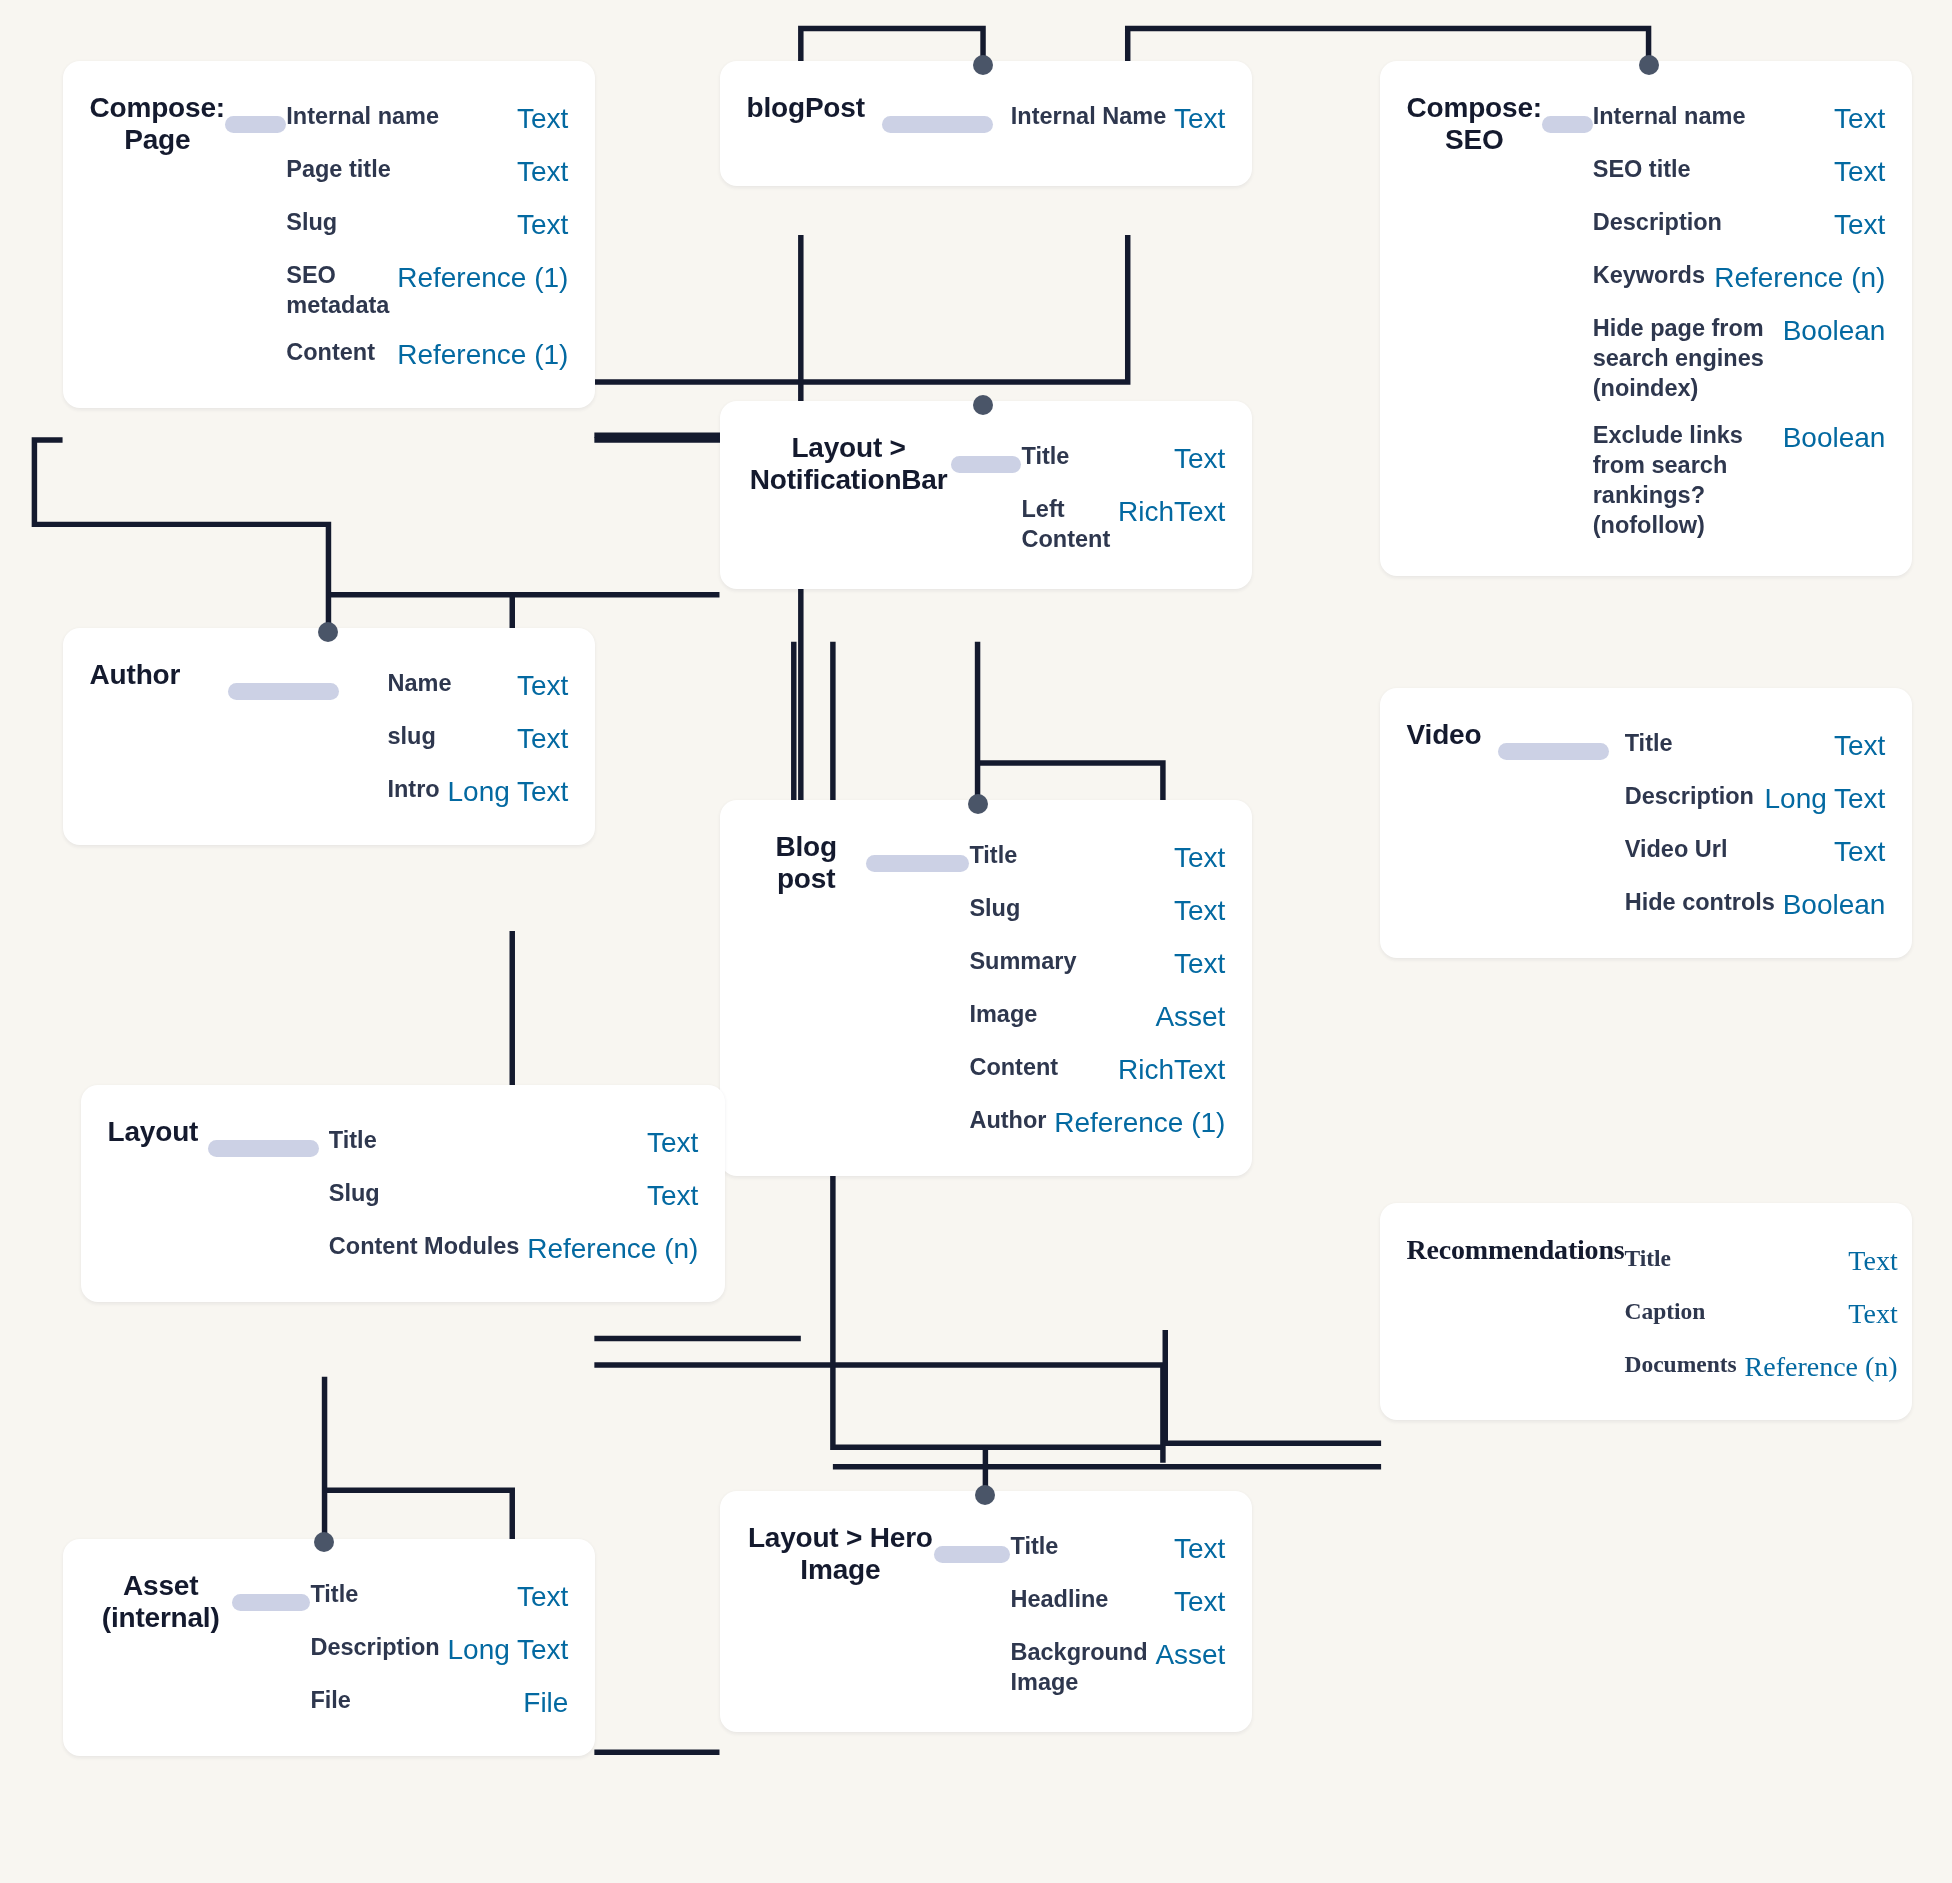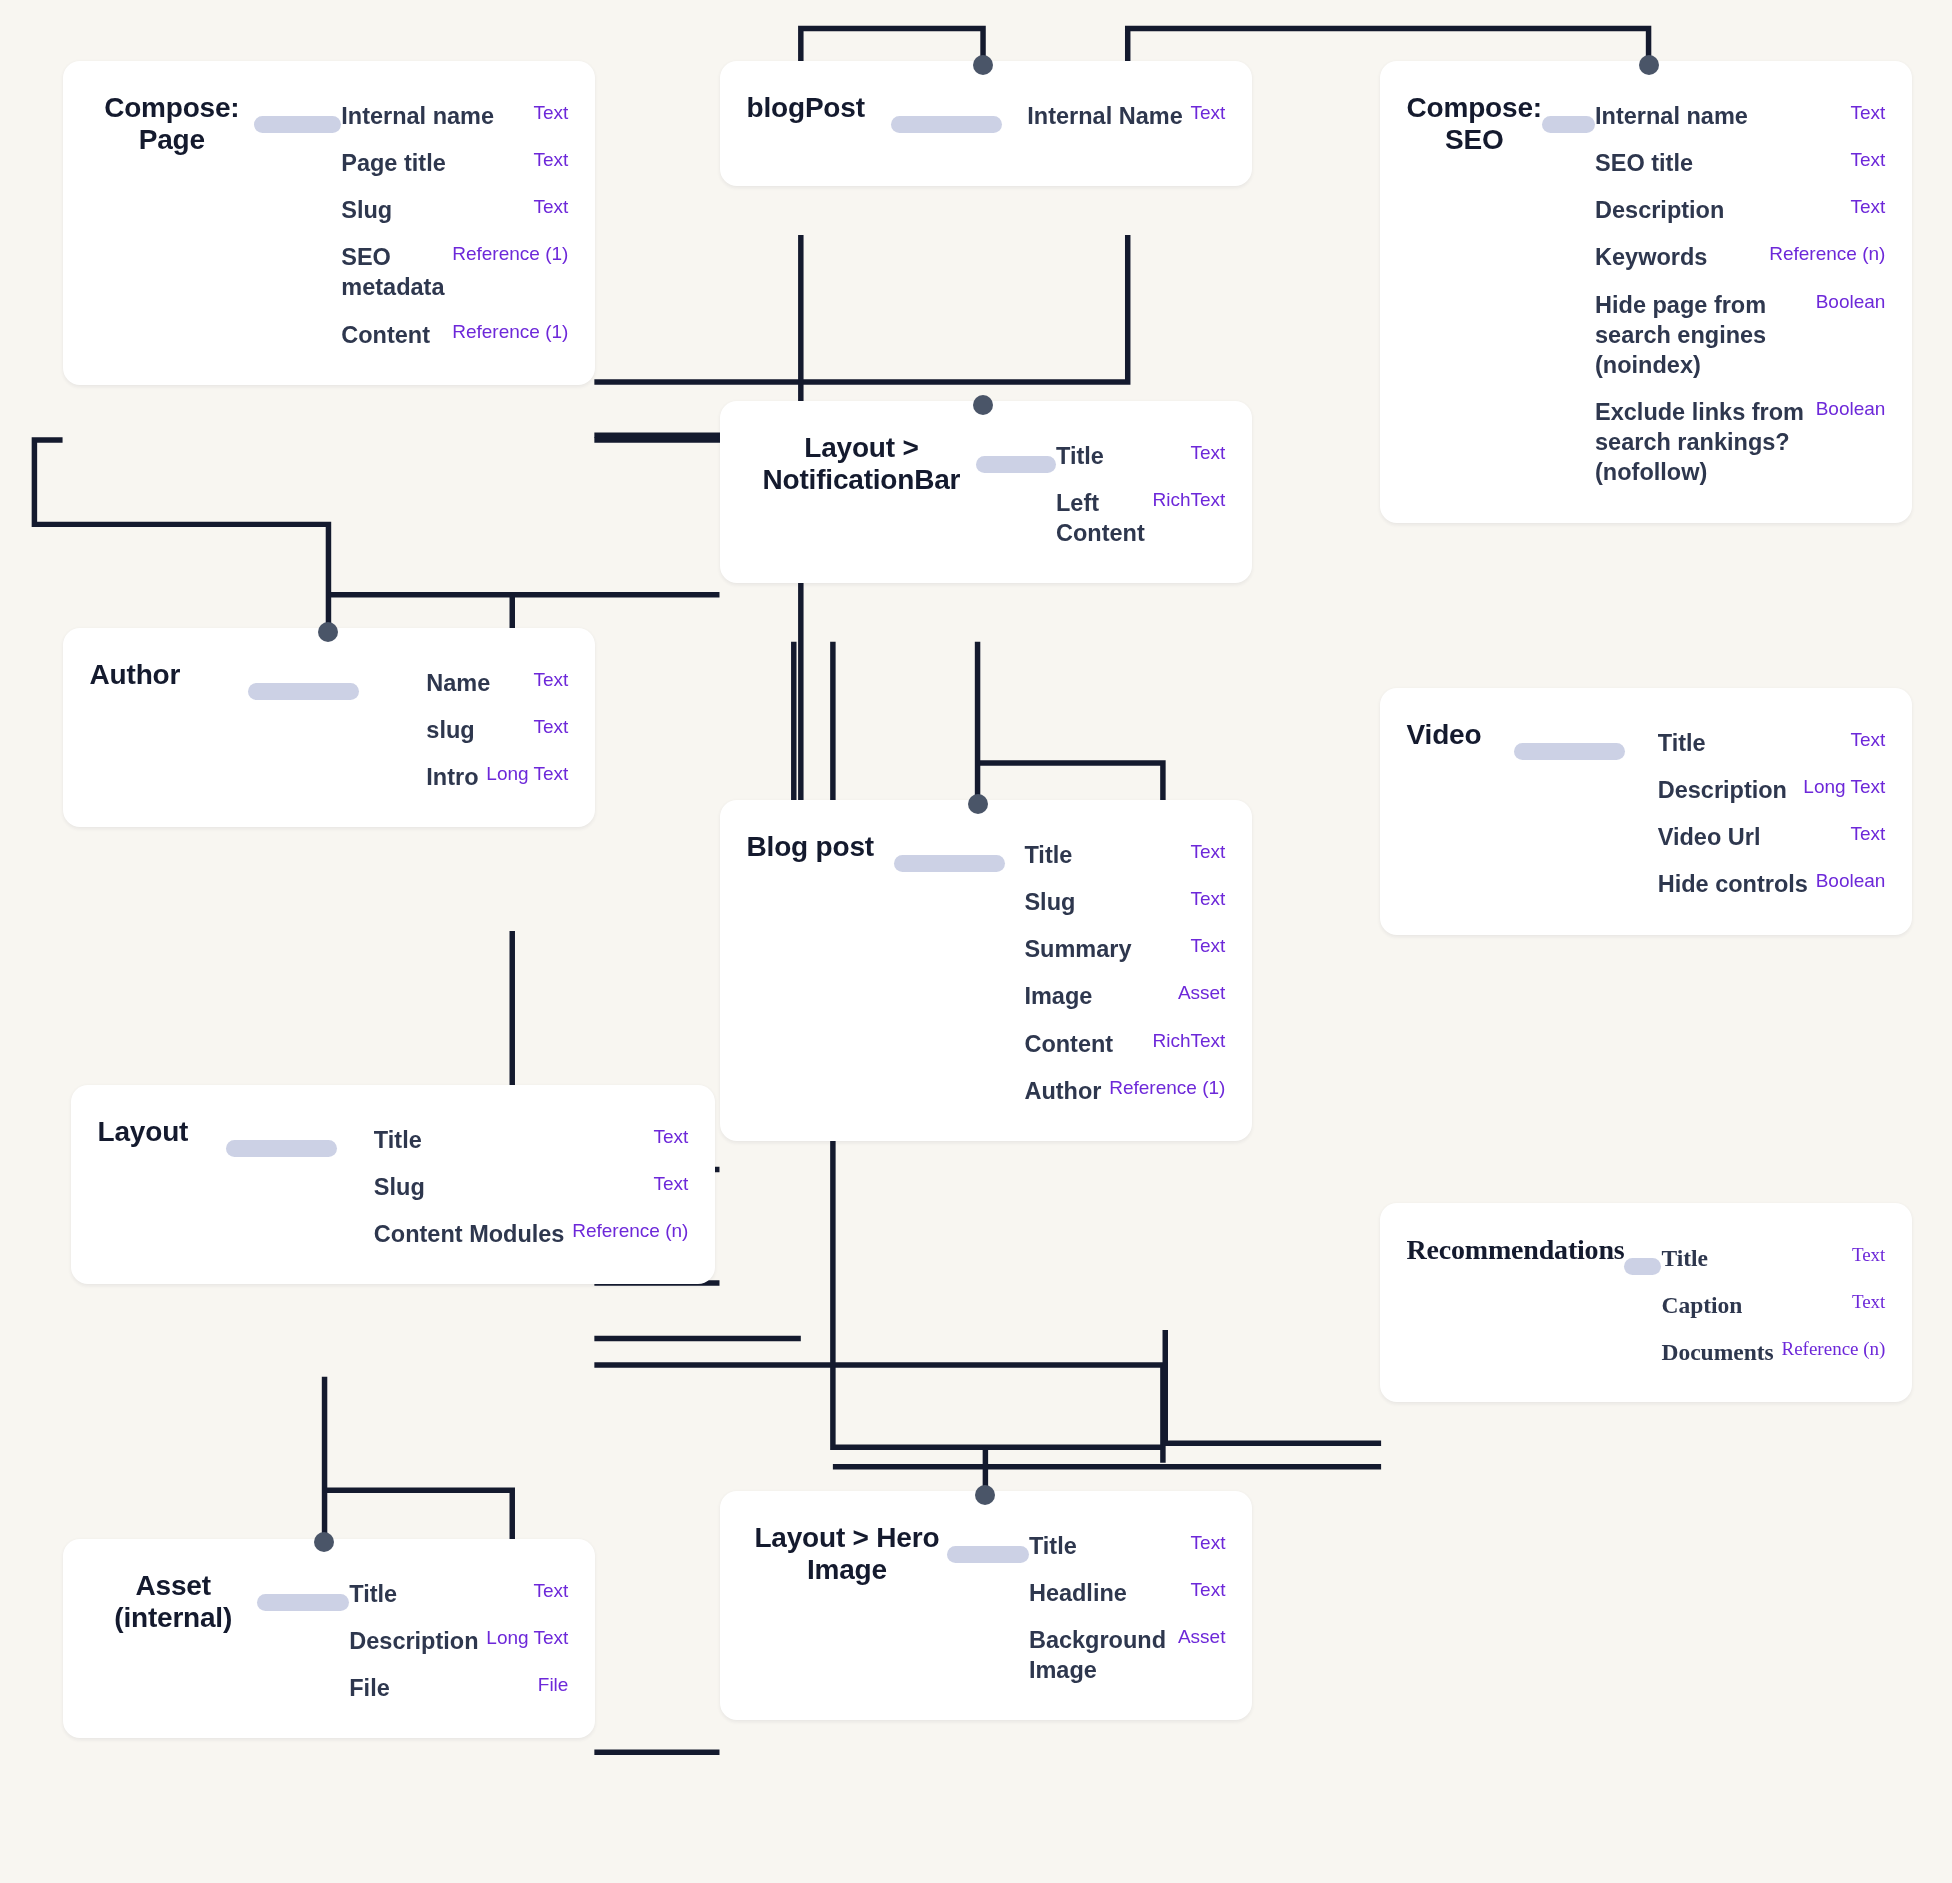--- a/index.html
+++ b/index.html
@@ -56,23 +56,23 @@
     padding: 8.6px 0;
   }
   .field-name {
     font-size: 23.5px;
     font-weight: 700;
     color: #2e374e;
     line-height: 1.28;
     flex: 1 1 auto;
   }
   .field-type {
-    font-size: 19px;
+    font-size: 28px;
     font-weight: 400;
-    color: #6d28d9;
+    color: #0369a1;
     line-height: 1.28;
     white-space: nowrap;
     flex: 0 0 auto;
     text-align: right;
   }
   .conn-dot {
     position: absolute;
     width: 20.3px; height: 20.3px;
     border-radius: 50%;
     background: #4a5568;
@@ -80,21 +80,21 @@
   }
 
   
   #card-compose-page      { left: 63px;   top: 61px;   width: 532px; }
   #card-blogpost          { left: 720px;  top: 61px;   width: 532px; }
   #card-compose-seo       { left: 1380px; top: 61px;   width: 532px; }
   #card-notificationbar   { left: 720px;  top: 401px;  width: 532px; }
   #card-author            { left: 63px;   top: 628px;  width: 532px; }
   #card-video             { left: 1380px; top: 688px;  width: 532px; }
   #card-blog-post         { left: 720px;  top: 800px; width: 532px; }
-  #card-layout            { left: 71px;   top: 1085px; width: 644px; }
+  #card-layout            { left: 81px;   top: 1085px; width: 644px; }
   #card-recommendations   { left: 1380px; top: 1203px; width: 532px; font-family: Liberation Serif, serif; }
   #card-hero-image        { left: 720px;  top: 1491px; width: 532px; }
   #card-asset-internal    { left: 63px;   top: 1539px; width: 532px; }
 </style>
 </head>
 <body>
 
 <div id="canvas">
 
   <svg id="wires" viewBox="0 0 2496 2408" width="1952" height="1884" xmlns="http://www.w3.org/2000/svg">

